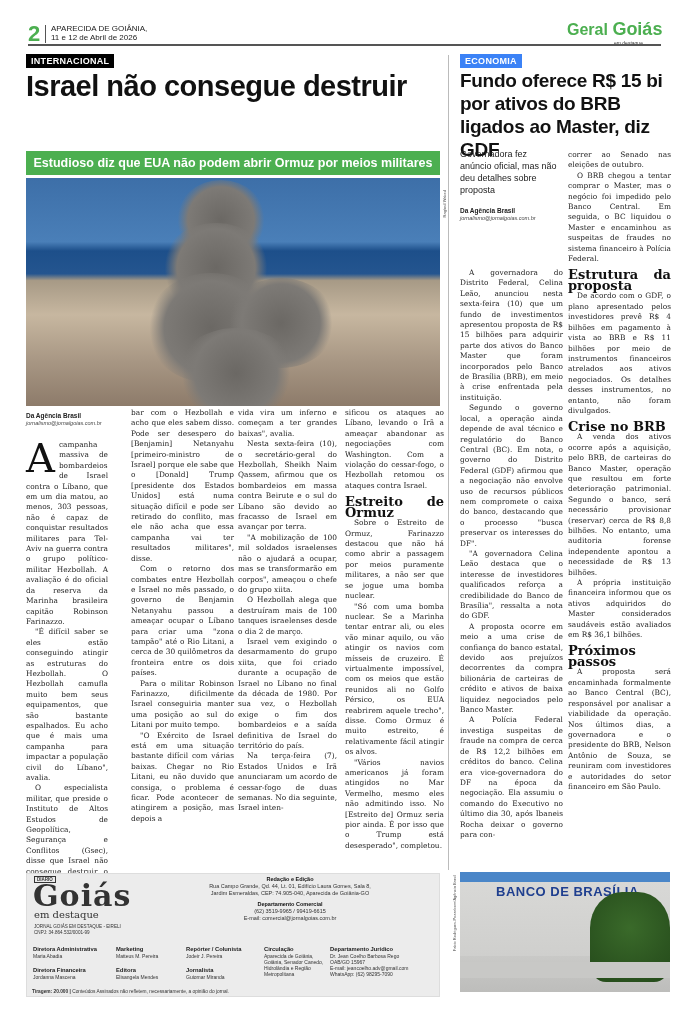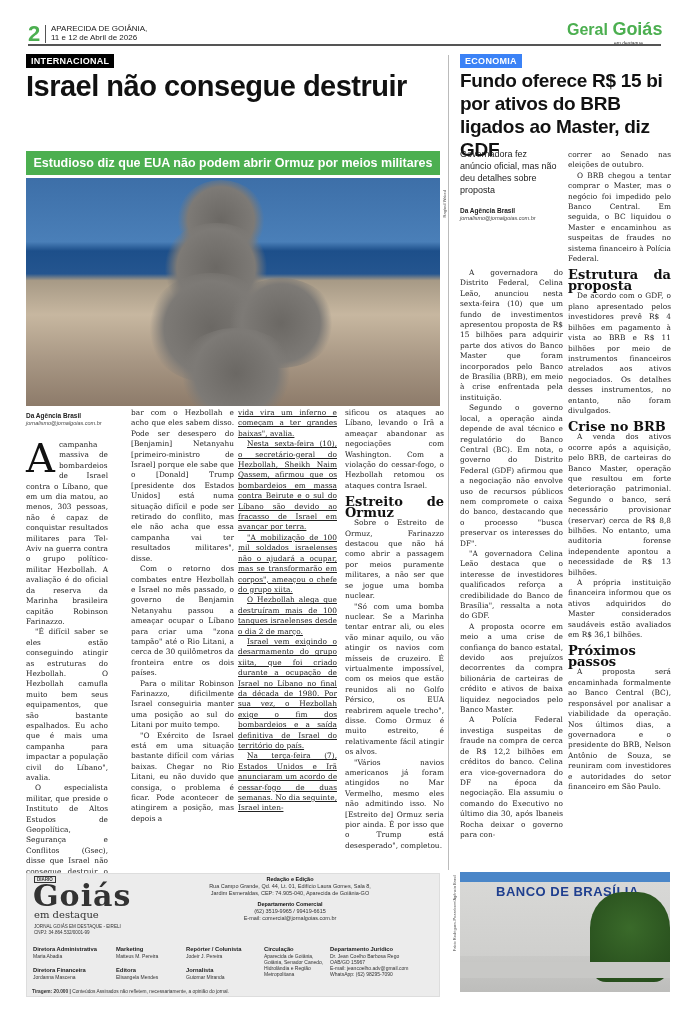--- a/index.html
+++ b/index.html
@@ -108,21 +108,21 @@
   <p>"Israel não vai aca-</p>
 </div>
 
 <div class="abs col" style="left:131px;top:408px;width:103px;">
   <p class="noind">bar com o Hezbollah e acho que eles sabem disso. Pode ser desespero do [Benjamin] Netanyahu [primeiro-ministro de Israel] porque ele sabe que o [Donald] Trump [presidente dos Estados Unidos] está numa situação difícil e pode ser retirado do conflito, mas ele não acha que essa campanha vai ter resultados militares", disse.</p>
   <p>Com o retorno dos combates entre Hezbollah e Israel no mês passado, o governo de Benjamin Netanyahu passou a ameaçar ocupar o Líbano para criar uma "zona tampão" até o Rio Litani, a cerca de 30 quilômetros da fronteira entre os dois países.</p>
   <p>Para o militar Robinson Farinazzo, dificilmente Israel conseguiria manter uma posição ao sul do Litani por muito tempo.</p>
   <p>"O Exército de Israel está em uma situação bastante difícil com várias baixas. Chegar no Rio Litani, eu não duvido que consiga, o problema é ficar. Pode acontecer de atingirem a posição, mas depois a</p>
 </div>
 
-<div class="abs col" style="left:238px;top:408px;width:99px;text-decoration:underline;">
+<div class="abs col" style="left:238px;top:408px;width:99px;">
   <p class="noind">vida vira um inferno e começam a ter grandes baixas", avalia.</p>
   <p>Nesta sexta-feira (10), o secretário-geral do Hezbollah, Sheikh Naim Qassem, afirmou que os bombardeios em massa contra Beirute e o sul do Líbano são devido ao fracasso de Israel em avançar por terra.</p>
   <p>"A mobilização de 100 mil soldados israelenses não o ajudará a ocupar, mas se transformarão em corpos", ameaçou o chefe do grupo xiita.</p>
   <p>O Hezbollah alega que destruíram mais de 100 tanques israelenses desde o dia 2 de março.</p>
   <p>Israel vem exigindo o desarmamento do grupo xiita, que foi criado durante a ocupação de Israel no Líbano no final da década de 1980. Por sua vez, o Hezbollah exige o fim dos bombardeios e a saída definitiva de Israel do território do país.</p>
   <p>Na terça-feira (7), Estados Unidos e Irã anunciaram um acordo de cessar-fogo de duas semanas. No dia seguinte, Israel inten-</p>
 </div>
 
 <div class="abs col" style="left:345px;top:408px;width:99px;">
   <p class="noind">sificou os ataques ao Líbano, levando o Irã a ameaçar abandonar as negociações com Washington. Com a violação do cessar-fogo, o Hezbollah retomou os ataques contra Israel.</p>

